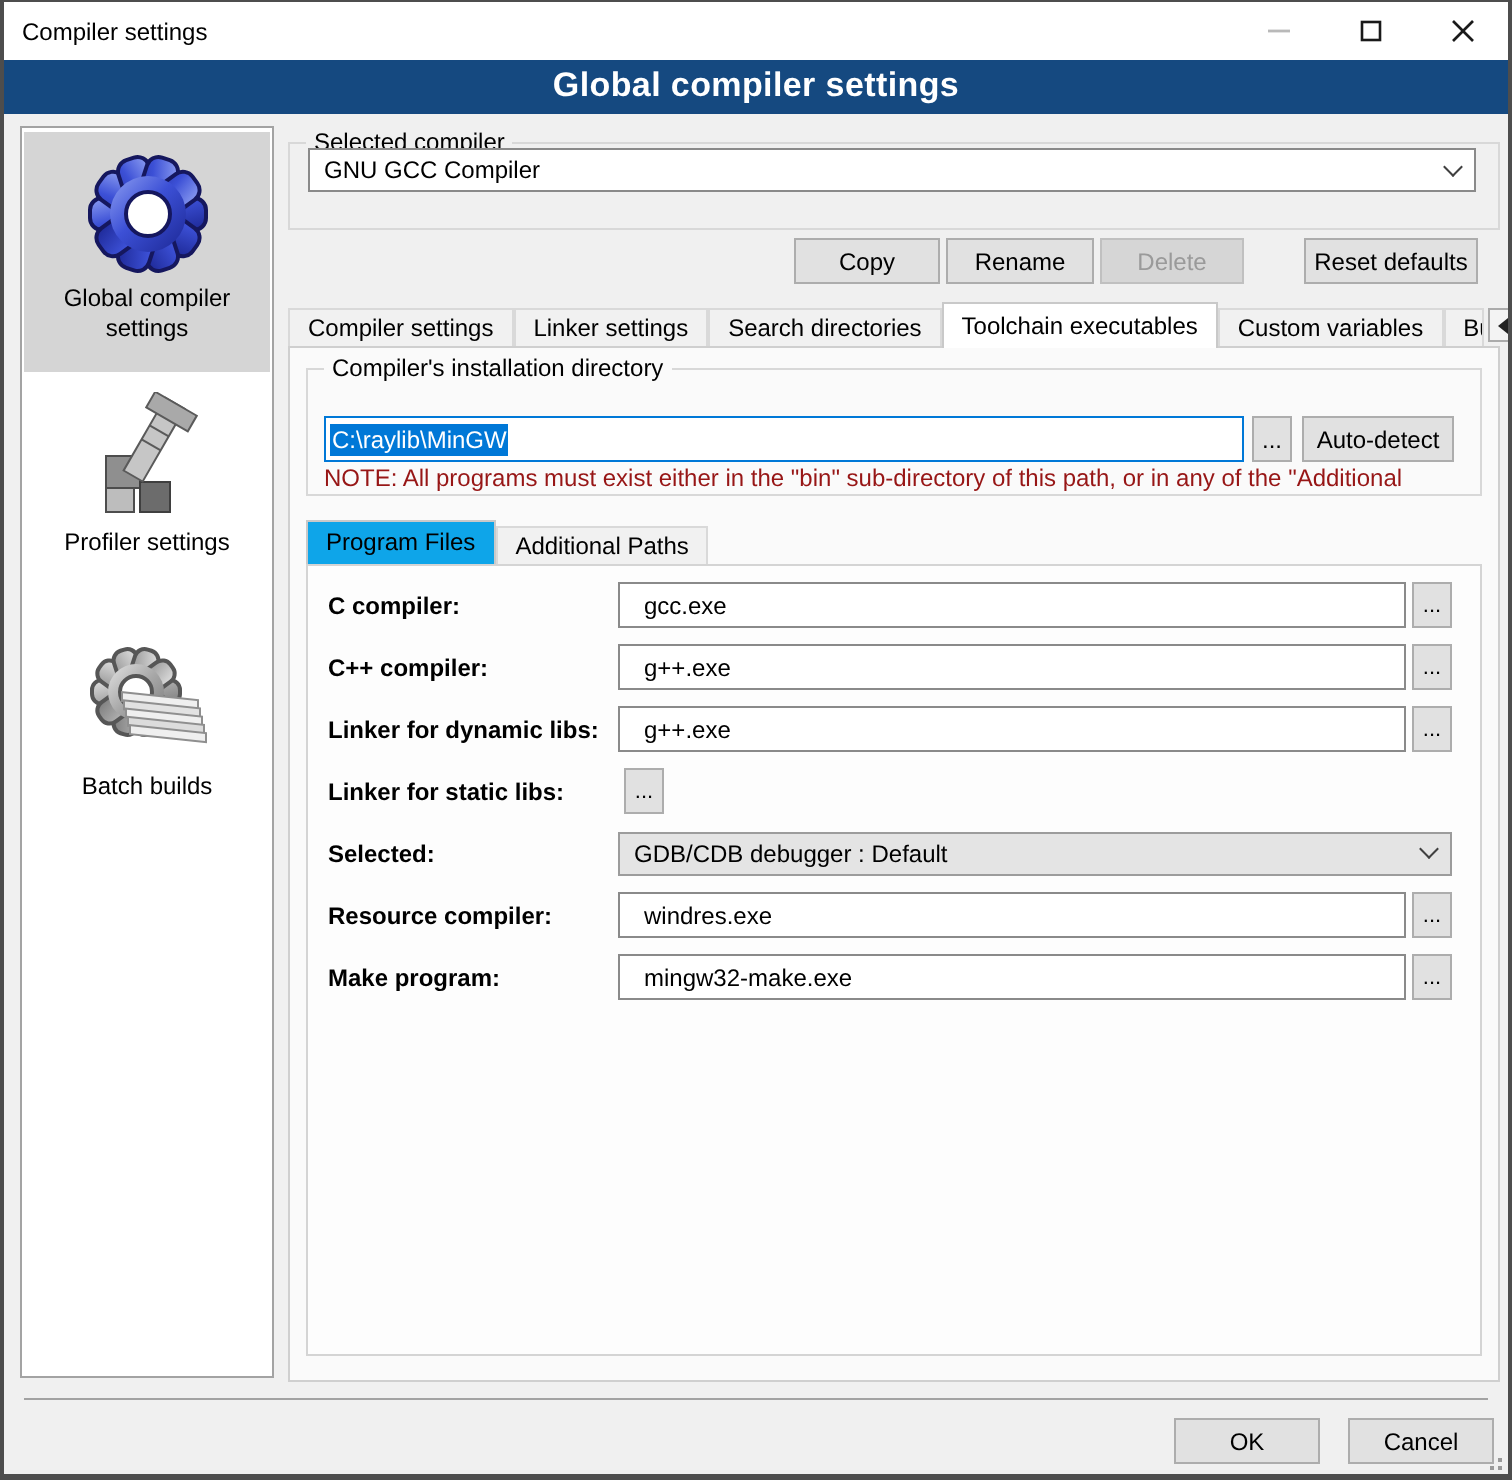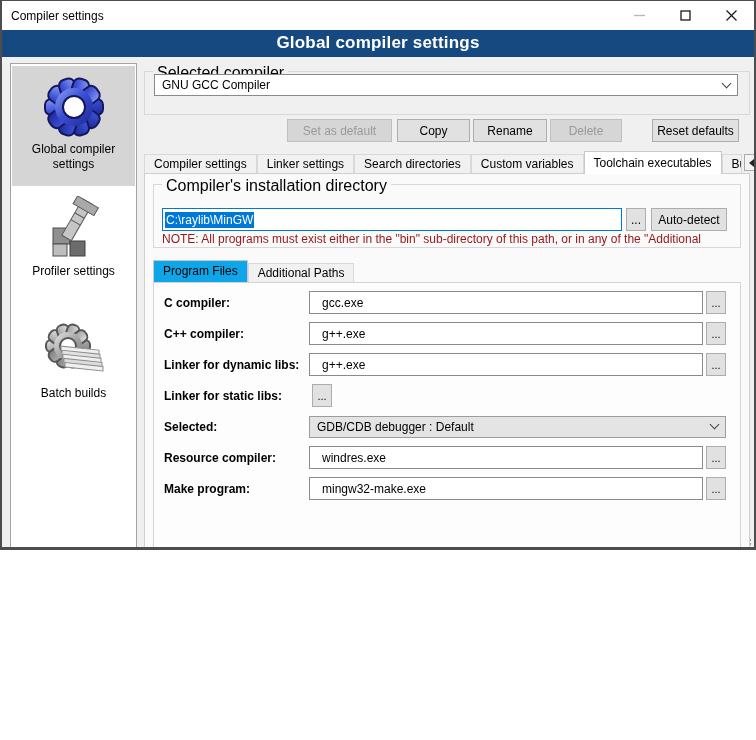--- a/index.html
+++ b/index.html
@@ -1,19 +1,19 @@
 <!DOCTYPE html>
 <html><head>
 <meta charset="utf-8">
 <style>
   * { margin:0; padding:0; box-sizing:border-box; }
   html,body { width:756px; height:740px; }
   body { font-family:"Liberation Sans", sans-serif; font-size:12px; color:#000; }
 
-  .window { position:relative; width:756px; height:550px; background:#f0f0f0;
+  .window { position:relative; width:756px; height:740px; background:#f0f0f0;
             border:2px solid #4d4d4d; border-top-width:1px; border-bottom-width:3px; overflow:hidden; }
 
   
   .titlebar { position:absolute; top:0; left:0; right:0; height:29px; background:#ffffff; display:flex; align-items:center; }
   .title { margin-left:9px; font-size:12px; }
   .wcontrols { position:absolute; right:0; top:0; height:29px; display:flex; }
   .wbtn { width:46px; height:29px; display:flex; align-items:center; justify-content:center; }
 
   
   .banner { position:absolute; top:29px; left:0; right:0; height:27px; background:#154980; color:#fff;
@@ -24,21 +24,21 @@
              border:1px solid #a3a3a3; padding-top:2px; }
   .side-item { width:123px; margin:0 auto 2px auto; height:120px; text-align:center; cursor:default; }
   .side-item.selected { background:#d5d5d5; }
   .side-icon { padding-top:8px; height:76px; }
   .side-label { font-size:12px; line-height:15px; padding:0 4px; }
 
   
   .main { position:absolute; top:56px; left:142px; width:606px; height:644px; }
 
   .groupbox { position:absolute; border:1px solid #d8d8d8; }
-  .gb-label { position:absolute; top:-8px; left:8px; background:#f0f0f0; padding:0 4px; font-size:16px; }
+  .gb-label { position:absolute; top:-8px; left:8px; background:#f0f0f0; padding:0 4px; font-size:12px; }
 
   .gb-compiler { top:14px; left:0; width:606px; height:44px; }
 
   .combo { position:absolute; display:flex; align-items:center; background:#fff; border:1px solid #8a8a8a;
            height:22px; padding:0 7px; cursor:default; }
   .combo-sel { top:17px; left:10px; width:584px; }
   .combo-text { flex:1; overflow:hidden; white-space:nowrap; }
   .chev { width:7px; height:7px; border-right:1px solid #404040; border-bottom:1px solid #404040;
           transform:rotate(45deg); margin-top:-4px; }
 
@@ -218,32 +218,31 @@
   <div class="main">
 
     <div class="groupbox gb-compiler">
       <span class="gb-label">Selected compiler</span>
     </div>
     <div class="combo combo-sel">
       <span class="combo-text">GNU GCC Compiler</span>
       <span class="chev"></span>
     </div>
 
-    <button class="btn cbtn disabled" style="left:143px; width:105px;">Set as default</button>
     <button class="btn cbtn" style="left:253px; width:73px;">Copy</button>
     <button class="btn cbtn" style="left:329px; width:74px;">Rename</button>
     <button class="btn cbtn disabled" style="left:406px; width:72px;">Delete</button>
     <button class="btn cbtn" style="left:508px; width:87px;">Reset defaults</button>
 
     <div class="tabstrip">
       <span class="tab">Compiler settings</span>
       <span class="tab">Linker settings</span>
       <span class="tab">Search directories</span>
+      <span class="tab active">Toolchain executables</span>
       <span class="tab">Custom variables</span>
-      <span class="tab active">Toolchain executables</span>
       <span class="tab tab-clip">Build</span>
       <span class="tabarrows">
         <span class="arrowbtn">
             <span class="tri-l"></span>
           </span>
 
       </span>
     </div>
 
     <div class="page">

